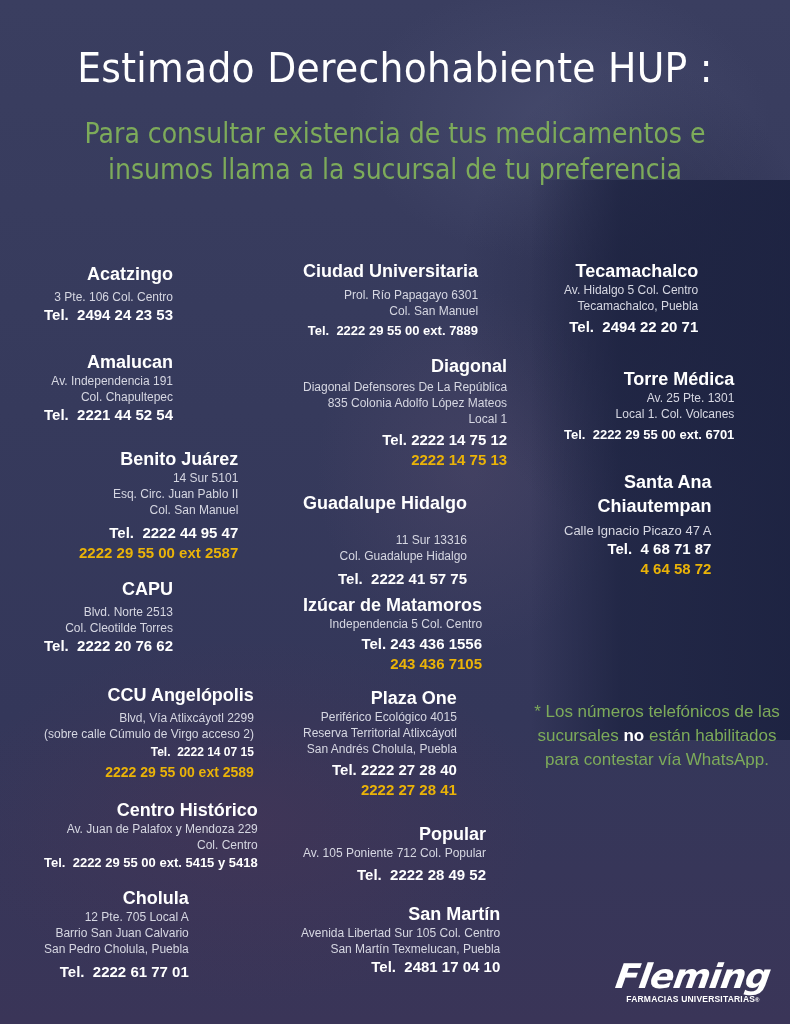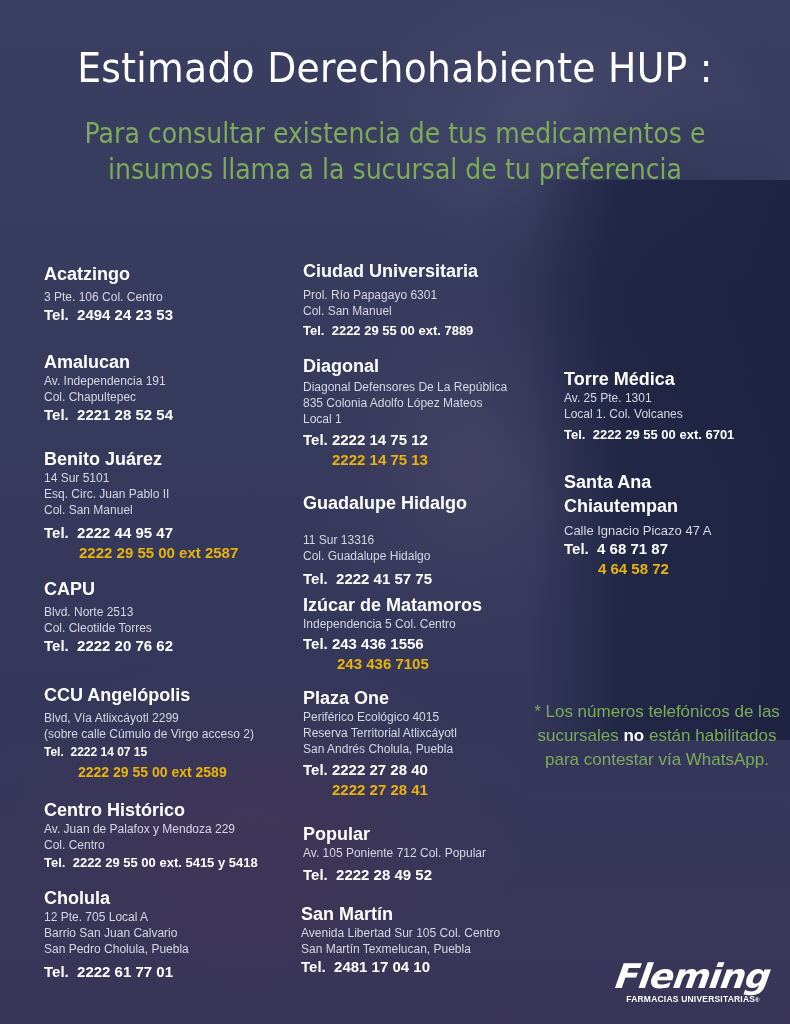--- a/index.html
+++ b/index.html
@@ -31,21 +31,21 @@
     font-family: "DejaVu Sans", sans-serif; font-weight:normal;
     transform: scaleX(0.92);
   }
   .subtitle {
     position:absolute; left:0; right:0; top:116px;
     text-align:center; font-size:28px; line-height:36px;
     color:#7dab5a;
     font-family: "DejaVu Sans", sans-serif;
     transform: scaleX(0.9);
   }
-  .branch { position:absolute; }
+  .branch { position:absolute;text-align:right; }
   .bname { font-size:18px; font-weight:bold; color:#fff; line-height:22px; }
   .baddr { font-size:12px; color:#d6d7e2; line-height:16px; }
   .btel { font-size:15px; font-weight:bold; color:#fff; line-height:20px; white-space:pre; }
   .btel.small { font-size:13px; }
   .btel-2 { padding-left:34px; font-size:15px; font-weight:bold; color:#eab308; line-height:20px; }
   .note {
     position:absolute; left:524px; top:700px; width:266px;
     text-align:center; font-size:17px; line-height:24px; color:#7dab5a;
   }
   .note b { color:#fff; }
@@ -73,21 +73,21 @@
   <div class="branch" style="left:44px; top:263px;">
     <div class="bname">Acatzingo</div>
     <div class="baddr" style="margin-top:4px;">3 Pte. 106 Col. Centro</div>
     <div class="btel"><span>Tel.</span>&nbsp;&nbsp;<span>2494 24 23 53</span></div>
   </div>
 
   <div class="branch" style="left:44px; top:351px;">
     <div class="bname">Amalucan</div>
     <div class="baddr">Av. Independencia 191</div>
     <div class="baddr">Col. Chapultepec</div>
-    <div class="btel"><span>Tel.</span>&nbsp;&nbsp;<span>2221 28 52 54</span></div>
+    <div class="btel"><span>Tel.</span>&nbsp;&nbsp;<span>2221 44 52 54</span></div>
   </div>
 
   <div class="branch" style="left:44px; top:448px;">
     <div class="bname">Benito Juárez</div>
     <div class="baddr">14 Sur 5101</div>
     <div class="baddr">Esq. Circ. Juan Pablo II</div>
     <div class="baddr">Col. San Manuel</div>
     <div class="btel" style="margin-top:5px;"><span>Tel.</span>&nbsp;&nbsp;<span>2222 44 95 47</span></div>
     <div class="btel-2" style="padding-left:35px;">2222 29 55 00 ext 2587</div>
   </div>
@@ -167,20 +167,26 @@
     <div class="btel" style="margin-top:4px;"><span>Tel.</span>&nbsp;&nbsp;<span>2222 28 49 52</span></div>
   </div>
 
   <div class="branch" style="left:301px; top:903px;">
     <div class="bname">San Martín</div>
     <div class="baddr">Avenida Libertad Sur 105 Col. Centro</div>
     <div class="baddr">San Martín Texmelucan, Puebla</div>
     <div class="btel"><span>Tel.</span>&nbsp;&nbsp;<span>2481 17 04 10</span></div>
   </div>
 
+  <div class="branch" style="left:564px; top:260px;">
+    <div class="bname">Tecamachalco</div>
+    <div class="baddr">Av. Hidalgo 5 Col. Centro</div>
+    <div class="baddr">Tecamachalco, Puebla</div>
+    <div class="btel" style="margin-top:3px;"><span>Tel.</span>&nbsp;&nbsp;<span>2494 22 20 71</span></div>
+  </div>
 
   <div class="branch" style="left:564px; top:368px;">
     <div class="bname">Torre Médica</div>
     <div class="baddr">Av. 25 Pte. 1301</div>
     <div class="baddr">Local 1. Col. Volcanes</div>
     <div class="btel small" style="margin-top:3px;"><span>Tel.</span>&nbsp;&nbsp;<span>2222 29 55 00 ext. 6701</span></div>
   </div>
 
   <div class="branch" style="left:564px; top:470px;">
     <div class="bname" style="line-height:24px;">Santa Ana</div>

